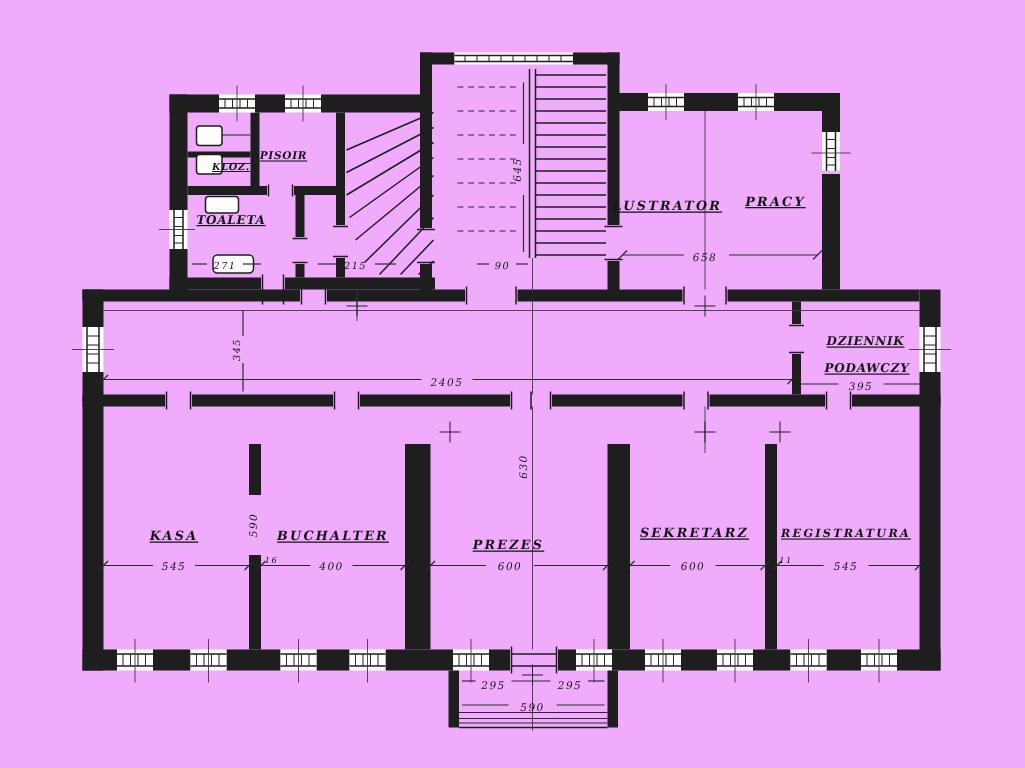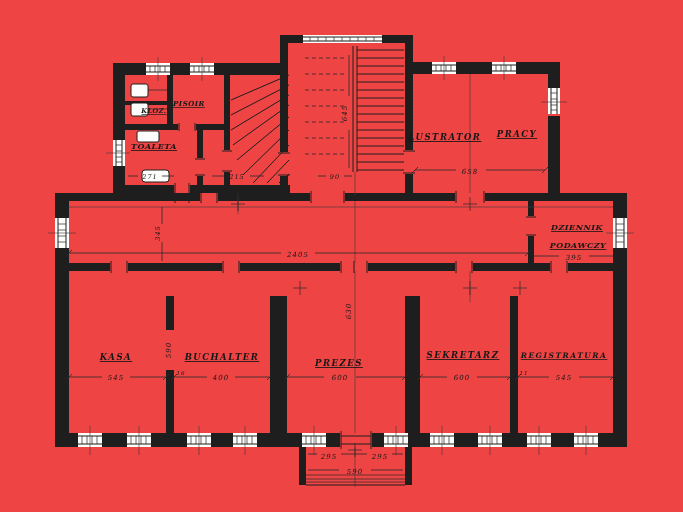--- a/index.html
+++ b/index.html
@@ -1,16 +1,16 @@
 <!DOCTYPE html>
 <html><head>
 <meta charset="utf-8">
 <style>
   html,body{margin:0;padding:0;background:#ffffff;}
-  .stage{position:relative;width:683px;height:512px;background:#ef4444;overflow:hidden;
+  .stage{position:relative;width:683px;height:512px;background:#f0abfc;overflow:hidden;
          font-family:"DejaVu Serif", serif;}
   svg{position:absolute;left:0;top:0;}
   .w{fill:#1e1e1e;stroke:none;}
   .t{stroke:#1e1e1e;stroke-width:1;fill:none;}
   .tn{stroke:#2a2a2a;stroke-width:0.7;fill:none;}
   .d{stroke:#2a2a2a;stroke-width:0.8;fill:none;}
   .axis{stroke:#3a3a3a;stroke-width:0.6;fill:none;}
   .dash{stroke:#2a2a2a;stroke-width:0.8;fill:none;stroke-dasharray:4 3;}
   .fx{fill:#fdfdfb;stroke:#1e1e1e;stroke-width:1;}
   .wingap{fill:#fdfdfb;stroke:none;}

